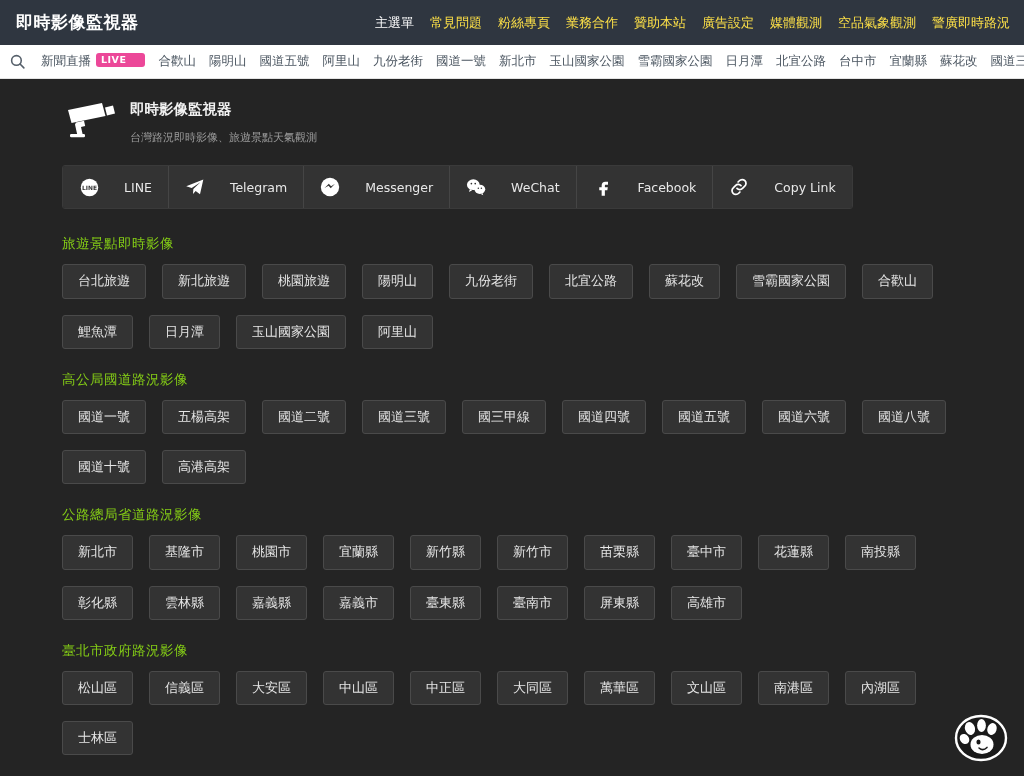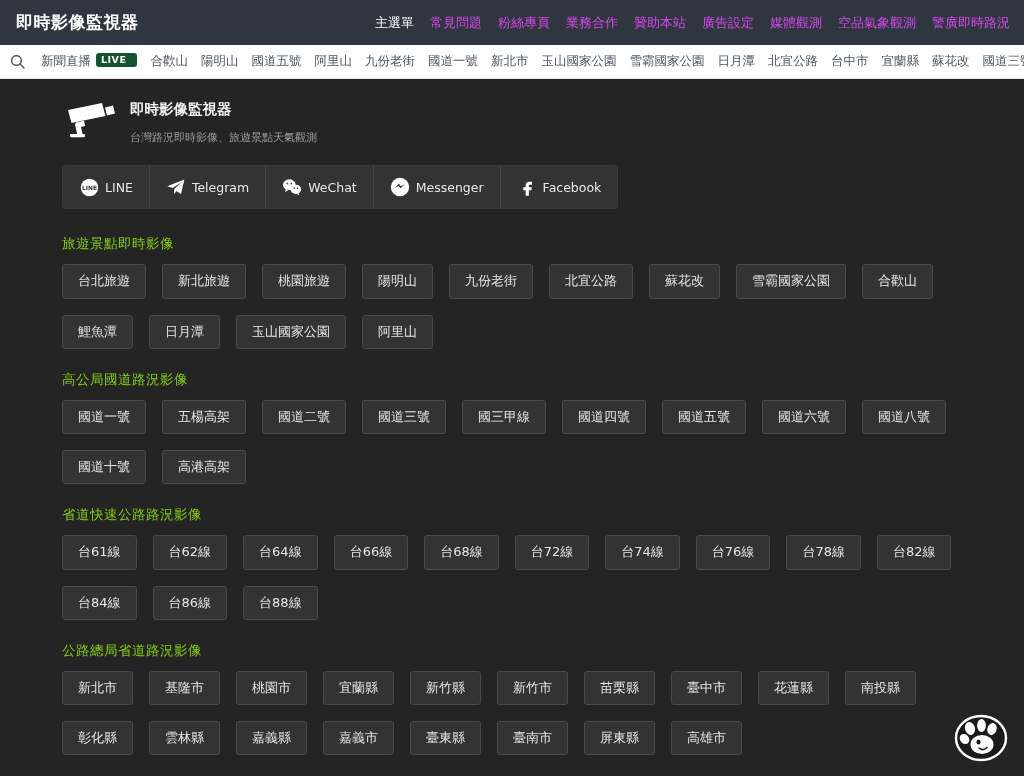--- a/index.html
+++ b/index.html
@@ -26,21 +26,21 @@
     white-space: nowrap;
   }
   .topnav {
     margin-left: auto;
     display: flex; align-items: center;
     gap: 16px;
     white-space: nowrap;
     text-align: center;
   }
   .topnav a {
-    color: #d946ef;
+    color: #fde047;
     font-size: 13px;
     text-decoration: none;
     white-space: nowrap;
   }
   .topnav a.active { color: #ffffff; }
 
   
   .quickbar {
     height: 34px;
     background: #ffffff;
@@ -59,26 +59,26 @@
   .search-icon svg { display: block; }
   .quickbar .qitem {
     color: #4a5560;
     font-size: 12.5px;
     text-decoration: none;
     display: inline-flex; align-items: flex-start;
     gap: 5px;
     flex: 0 0 auto;
   }
   .live-badge {
-    background: #14532d;
+    background: #ec4899;
     color: #fff;
     font-size: 9.5px;
     font-weight: bold;
     border-radius: 3px;
-    padding: 2px 11px 2px 5px;
+    padding: 2px 19px 2px 5px;
     letter-spacing: 0.5px;
     line-height: 1;
   }
 
   
   .page {
     background: #242424;
     padding: 20px 0 0 0;
     height: 697px;
     overflow: hidden;
@@ -109,21 +109,21 @@
   .share-row {
     display: flex;
     margin: 0 0 26px 16px;
     border: 1px solid #3a3a3a;
     border-radius: 3px;
     width: fit-content;
     overflow: hidden;
   }
   .share-btn {
     display: flex; align-items: center;
-    gap: 6px;
+    gap: 25px;
     padding: 11px 16px;
     background: #333333;
     border-right: 1px solid #454545;
     color: #e8e8e8;
     font-size: 12.5px;
     text-decoration: none;
     white-space: nowrap;
   }
   .share-btn:last-child { border-right: none; }
   .share-btn .sicon {
@@ -273,50 +273,59 @@
         <a href="#" class="share-btn">
           <span class="sicon">
             <svg width="20" height="20" viewBox="0 0 24 24" fill="#fff">
               <path d="M22 3 L1.5 11 L8 13.2 L18.5 6.3 L10 14.5 L9.6 20.5 L12.8 16.8 L18 20.8 Z"></path>
             </svg>
           </span>
           <span>Telegram</span>
         </a>
         <a href="#" class="share-btn">
           <span class="sicon">
+            <svg width="20" height="20" viewBox="0 0 24 24">
+              <circle cx="12" cy="12" r="11" fill="#fff"></circle>
+              <path d="M5.5 13.2 L10.6 8 L13.3 11 L18 8 L12.9 13.4 L10.2 10.4 Z" fill="#333"></path>
+              <path d="M12 2 C6.4 2 2 6.2 2 11.4 c0 2.9 1.4 5.5 3.6 7.2 V22 l3.3-1.8 c0.9 0.25 1.9 0.4 3.1 0.4 5.6 0 10-4.2 10-9.2 S17.6 2 12 2z" fill="none"></path>
+            </svg>
+          </span>
+          <span>Messenger</span>
+        </a>
+        <a href="#" class="share-btn">
+          <span class="sicon">
             <svg width="21" height="20" viewBox="0 0 26 24" fill="#fff">
               <ellipse cx="9.5" cy="9" rx="8.3" ry="7"></ellipse>
               <path d="M5 14.5 L4 18.5 L8 16.3 Z"></path>
               <ellipse cx="18" cy="15" rx="7" ry="6" fill="#fff"></ellipse>
               <path d="M21.5 19.8 L22.4 22.6 L19.2 21 Z" fill="#fff"></path>
               <circle cx="7" cy="7.5" r="1.1" fill="#333"></circle>
               <circle cx="12" cy="7.5" r="1.1" fill="#333"></circle>
               <circle cx="16" cy="13.5" r="0.95" fill="#333"></circle>
               <circle cx="20" cy="13.5" r="0.95" fill="#333"></circle>
             </svg>
           </span>
           <span>WeChat</span>
         </a>
         <a href="#" class="share-btn">
           <span class="sicon">
-            <svg width="20" height="20" viewBox="0 0 24 24">
-              <circle cx="12" cy="12" r="11" fill="#fff"></circle>
-              <path d="M5.5 13.2 L10.6 8 L13.3 11 L18 8 L12.9 13.4 L10.2 10.4 Z" fill="#333"></path>
-              <path d="M12 2 C6.4 2 2 6.2 2 11.4 c0 2.9 1.4 5.5 3.6 7.2 V22 l3.3-1.8 c0.9 0.25 1.9 0.4 3.1 0.4 5.6 0 10-4.2 10-9.2 S17.6 2 12 2z" fill="none"></path>
-            </svg>
-          </span>
-          <span>Messenger</span>
-        </a>
-        <a href="#" class="share-btn">
-          <span class="sicon">
             <svg width="18" height="19" viewBox="0 0 24 24" fill="#fff">
               <path d="M15.6 8.2 h3.1 V4.4 h-3.5 c-3.2 0-5 2-5 5.1 v2.1 H7 v4 h3.2 V23 h4.3 v-7.4 h3.3 l0.6-4 h-3.9 V9.8 c0-1.1 0.3-1.6 1.1-1.6z"></path>
             </svg>
           </span>
           <span>Facebook</span>
+        </a>
+        <a href="#" class="share-btn">
+          <span class="sicon">
+            <svg width="20" height="20" viewBox="0 0 24 24" fill="none" stroke="#fff" stroke-width="2.1" stroke-linecap="round">
+              <path d="M9.6 13.6 a4.6 4.6 0 0 0 6.6 0.1 l2.7-2.7 a4.6 4.6 0 1 0-6.5-6.5 l-1.5 1.5"></path>
+              <path d="M14.4 10.4 a4.6 4.6 0 0 0-6.6-0.1 l-2.7 2.7 a4.6 4.6 0 1 0 6.5 6.5 l1.5-1.5"></path>
+            </svg>
+          </span>
+          <span>Copy Link</span>
         </a>
       </div>
 
     <div id="sections">
         <div class="section">
           <div class="section-title">旅遊景點即時影像</div>
           <div class="taglist">
             <a href="#" class="tag">台北旅遊</a>
             <a href="#" class="tag">新北旅遊</a>
             <a href="#" class="tag">桃園旅遊</a>
@@ -339,38 +348,20 @@
             <a href="#" class="tag">五楊高架</a>
             <a href="#" class="tag">國道二號</a>
             <a href="#" class="tag">國道三號</a>
             <a href="#" class="tag">國三甲線</a>
             <a href="#" class="tag">國道四號</a>
             <a href="#" class="tag">國道五號</a>
             <a href="#" class="tag">國道六號</a>
             <a href="#" class="tag">國道八號</a>
             <a href="#" class="tag">國道十號</a>
             <a href="#" class="tag">高港高架</a>
-          </div>
-        </div>
-        <div class="section">
-          <div class="section-title">省道快速公路路況影像</div>
-          <div class="taglist">
-            <a href="#" class="tag">台61線</a>
-            <a href="#" class="tag">台62線</a>
-            <a href="#" class="tag">台64線</a>
-            <a href="#" class="tag">台66線</a>
-            <a href="#" class="tag">台68線</a>
-            <a href="#" class="tag">台72線</a>
-            <a href="#" class="tag">台74線</a>
-            <a href="#" class="tag">台76線</a>
-            <a href="#" class="tag">台78線</a>
-            <a href="#" class="tag">台82線</a>
-            <a href="#" class="tag">台84線</a>
-            <a href="#" class="tag">台86線</a>
-            <a href="#" class="tag">台88線</a>
           </div>
         </div>
         <div class="section">
           <div class="section-title">公路總局省道路況影像</div>
           <div class="taglist">
             <a href="#" class="tag">新北市</a>
             <a href="#" class="tag">基隆市</a>
             <a href="#" class="tag">桃園市</a>
             <a href="#" class="tag">宜蘭縣</a>
             <a href="#" class="tag">新竹縣</a>

